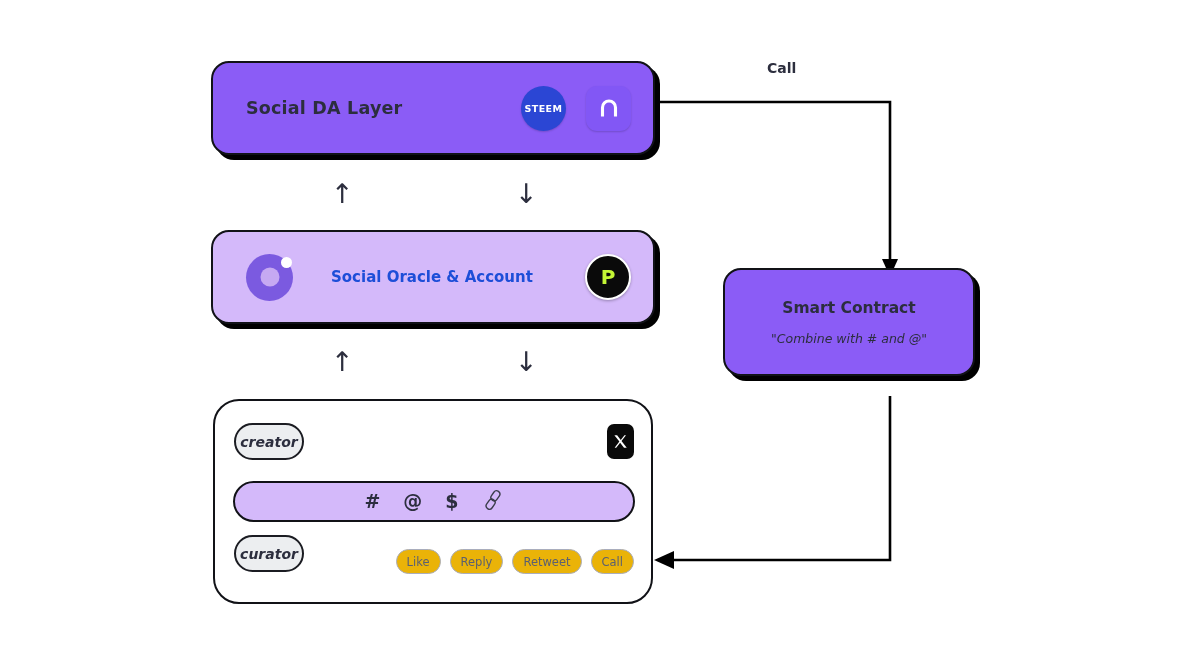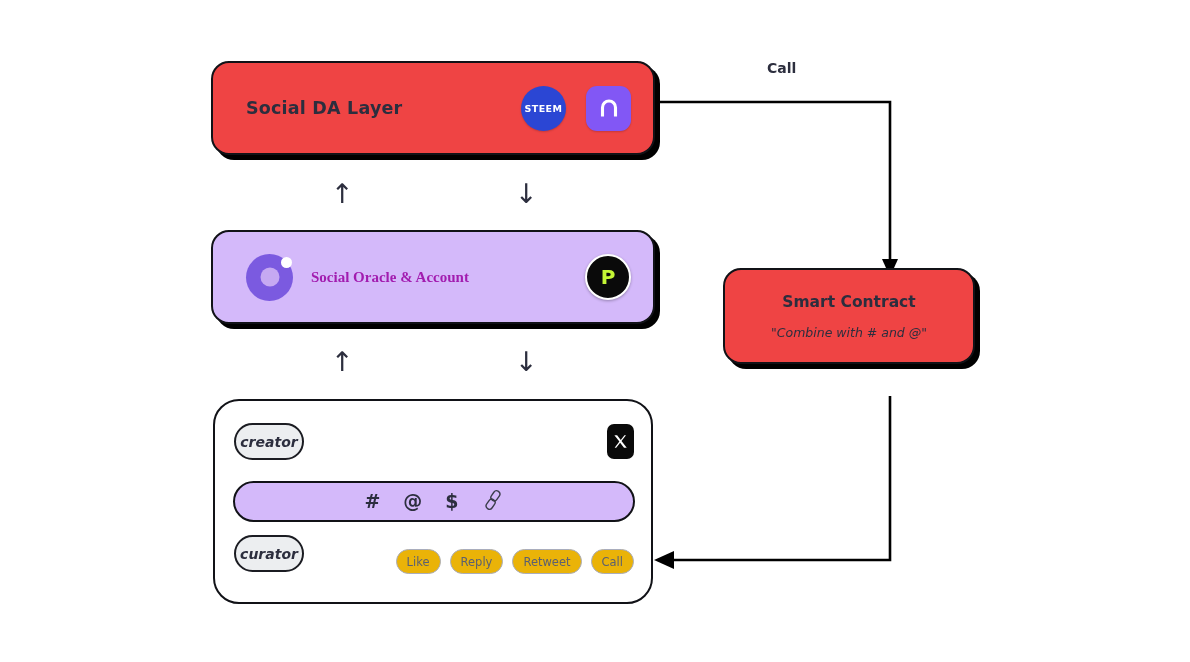--- a/index.html
+++ b/index.html
@@ -23,21 +23,21 @@
     inset: 0;
   }
 
   
   .nb-card {
     position: absolute;
     box-sizing: border-box;
     border: 2.5px solid #111217;
     border-radius: 18px;
     box-shadow: 5px 5px 0 0 #000000;
-    background: #ef4444;
+    background: #8b5cf6;
   }
 
   
   #da-layer {
     left: 211px;
     top: 61px;
     width: 444px;
     height: 94px;
     display: flex;
     align-items: center;
@@ -91,24 +91,23 @@
     width: 444px;
     height: 94px;
     background: #d4b9fa;
     display: flex;
     align-items: center;
     padding: 0 22px 0 33px;
   }
   #oracle .card-title {
     font-size: 15px;
     font-weight: 600;
-    color: #a21caf;
+    color: #1d4ed8;
     white-space: nowrap;
-    margin-left: 18px;
-    font-family: Liberation Serif, serif;
+    margin-left: 38px;
   }
   #oracle .spacer { flex: 1 1 auto; }
 
   .oracle-donut {
     position: relative;
     width: 47px;
     height: 47px;
     border-radius: 50%;
     background: #7b5ae0;
     flex: 0 0 auto;
@@ -238,21 +237,21 @@
     font-weight: 500;
     color: #5b6071;
     white-space: nowrap;
   }
 
   
   #smart-contract {
     left: 723px;
     top: 268px;
     width: 252px;
-    height: 96px;
+    height: 108px;
     display: flex;
     flex-direction: column;
     align-items: center;
     justify-content: center;
     gap: 14px;
   }
   #smart-contract .sc-title {
     font-size: 15.5px;
     font-weight: 600;
     color: #2c2e3e;

